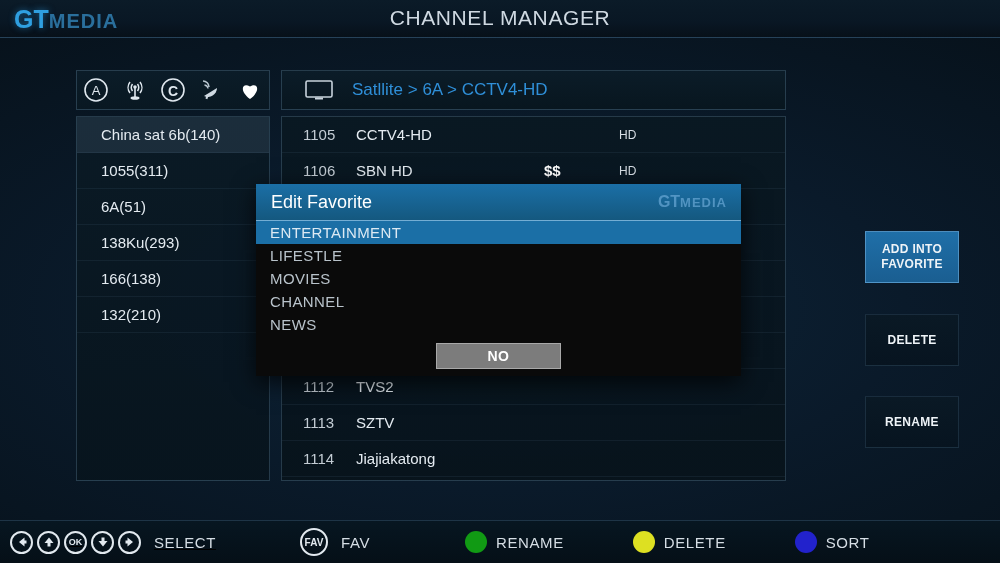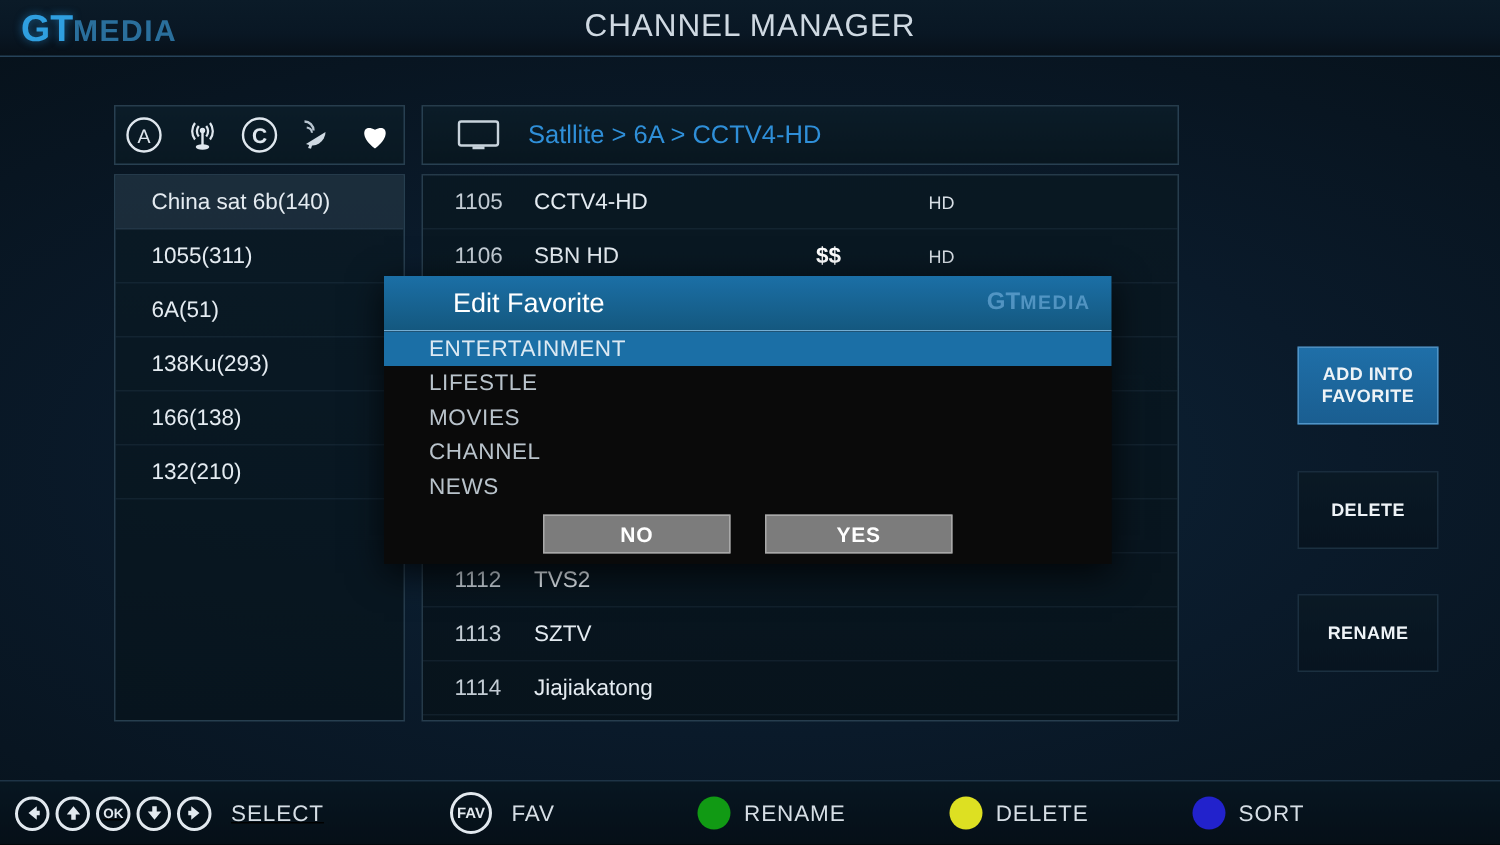--- a/index.html
+++ b/index.html
@@ -135,31 +135,31 @@
   .dot { width: 22px; height: 22px; border-radius: 50%; }
   .modal {
     position: absolute; left: 256px; top: 184px; width: 485px; height: 192px;
     background: #0a0a0a;
     box-shadow: 0 6px 22px rgba(0,0,0,0.75);
   }
   .modal-head {
     position: relative; height: 37px;
     background: linear-gradient(180deg,#1b6fa6 0%, #14587f 100%);
     border-bottom: 1px solid rgba(190,225,250,0.55);
-    display: flex; align-items: center; padding-left: 31px;
+    display: flex; align-items: center;
   }
   .modal-title { margin-left: 15px; color: #ffffff; font-size: 18px; }
   .modal-logo {
     position: absolute; right: 14px; top: 9px;
     font-size: 16px; font-weight: bold; color: rgba(120,180,225,0.60);
   }
   .modal-logo .m2 { font-size: 13px; letter-spacing: 1px; }
   .modal-body { position: relative; height: 155px; background: #0a0a0a; }
   .fav-item {
-    height: 23px; line-height: 23px; padding-left: 30px;
+    height: 23px; line-height: 23px; padding-left: 14px;
     color: #b9c3cb; font-size: 15px; letter-spacing: 0.4px;
   }
   .fav-item.sel { background: #1b6fa6; color: #dce9f3; }
   .modal-btns { position: absolute; left: 0; bottom: 7px; width: 485px; display:flex; justify-content:center; gap: 23px; }
   .mbtn {
     width: 125px; height: 26px; line-height: 24px; text-align: center;
     background: #7c7c7c; border: 1px solid #a9a9a9;
     color: #ffffff; font-size: 14px; font-weight: bold; letter-spacing: 0.5px;
   }
 </style>
@@ -295,21 +295,20 @@
       </span>
     </div>
     <div class="modal-body">
       <div class="fav-item sel">ENTERTAINMENT</div>
       <div class="fav-item">LIFESTLE</div>
       <div class="fav-item">MOVIES</div>
       <div class="fav-item">CHANNEL</div>
       <div class="fav-item">NEWS</div>
       <div class="modal-btns">
         <div class="mbtn">NO</div>
-        <div class="mbtn">YES</div>
       </div>
     </div>
   </div>
 
   <div class="bottombar">
 
     <div class="bb-group" style="margin-left:10px;text-decoration:underline;">
       <span class="keycircle">
         <svg width="14" height="14" viewBox="0 0 14 14">
             <path d="M9.5 2.5 L4 7 L9.5 11.5 L9.5 8.5 L11.5 8.5 L11.5 5.5 L9.5 5.5 Z" fill="#e2e9ef"></path>

